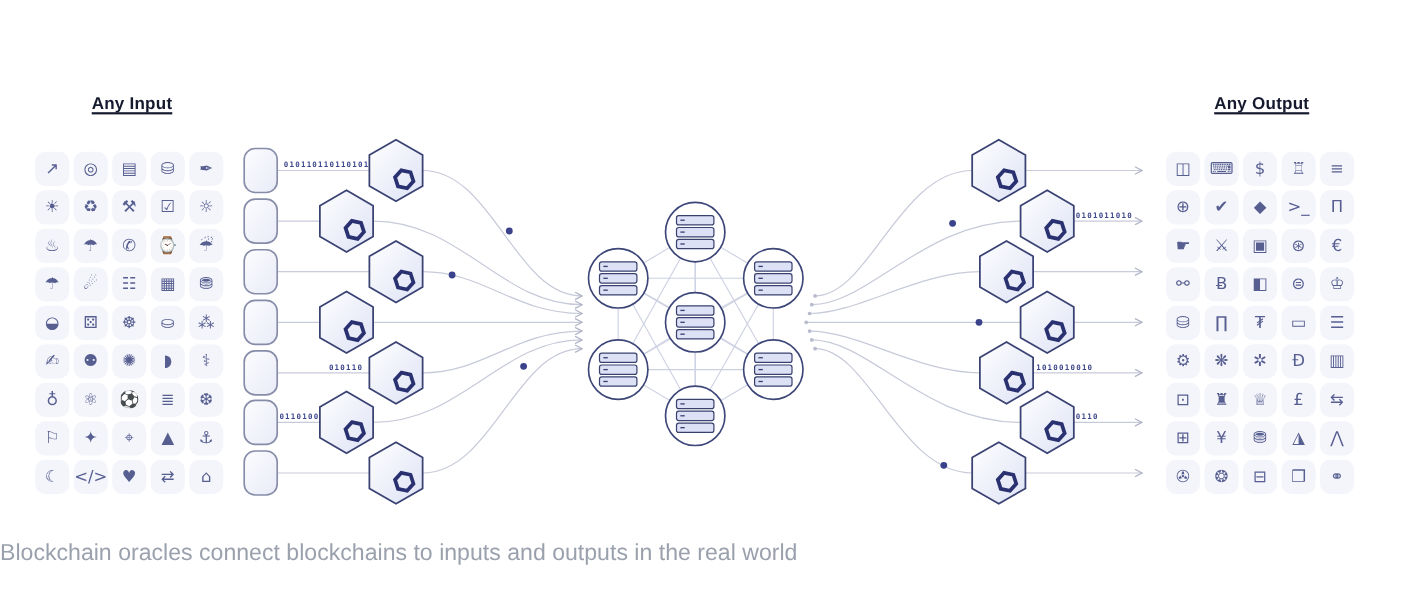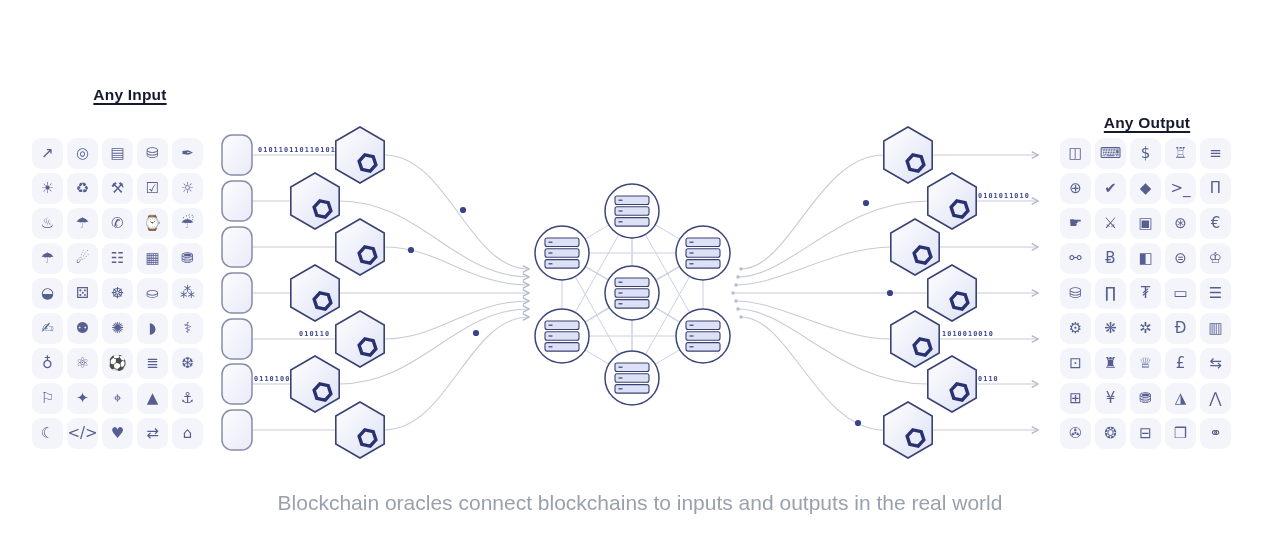--- a/index.html
+++ b/index.html
@@ -1,38 +1,38 @@
 <!DOCTYPE html>
 <html><head>
 <meta charset="utf-8">
 <style>
   html,body{margin:0;padding:0;background:#ffffff;}
   #stage{position:relative;width:1280px;height:557px;background:#ffffff;overflow:hidden;
          font-family:"Liberation Sans",sans-serif;}
   .col-header{position:absolute;top:86px;text-align:center;font-weight:700;font-size:15.5px;
               color:#161a2e;text-decoration:underline;text-underline-offset:3px;
               text-decoration-thickness:1.5px;letter-spacing:.2px;}
-  #hdr-input{left:42px;width:176px;}
+  #hdr-input{left:32px;width:176px;}
   #hdr-blockchain{left:537px;width:180px;}
-  #hdr-output{left:1059px;width:176px;margin-top:28px;}
+  #hdr-output{left:1059px;width:176px;}
   .icon-grid{position:absolute;top:138px;display:grid;grid-template-columns:repeat(5,31px);
              grid-auto-rows:31px;gap:4px;}
   #input-grid{left:32px;}
   #output-grid{left:1060px;}
   .tile{width:31px;height:31px;border-radius:9px;background:#f4f5fb;color:#575f91;
         display:flex;align-items:center;justify-content:center;font-size:15px;line-height:1;
         font-family:"DejaVu Sans",sans-serif;}
   #diagram-svg{position:absolute;left:0;top:0;}
   .flow{fill:none;stroke:#c7cad9;stroke-width:1.1;}
   .mesh line{stroke:#ccd0e2;stroke-width:1;}
   .binary{font-family:"DejaVu Sans Mono",monospace;font-size:6.8px;fill:#3d478c;
           letter-spacing:1.1px;font-weight:bold;}
   .dot{fill:#39428a;}
   .startdot{fill:#b7bbcc;}
-  #caption{position:absolute;left:0;top:491px;width:1280px;text-align:center;
+  #caption{position:absolute;left:0;top:491px;width:1280px;text-align:left;
            font-size:21px;color:#9aa1ad;}
 </style>
 </head>
 <body>
 
 <div id="stage">
 
   <div class="col-header" id="hdr-input">Any Input</div>
   <div class="col-header" id="hdr-output">Any Output</div>
 

